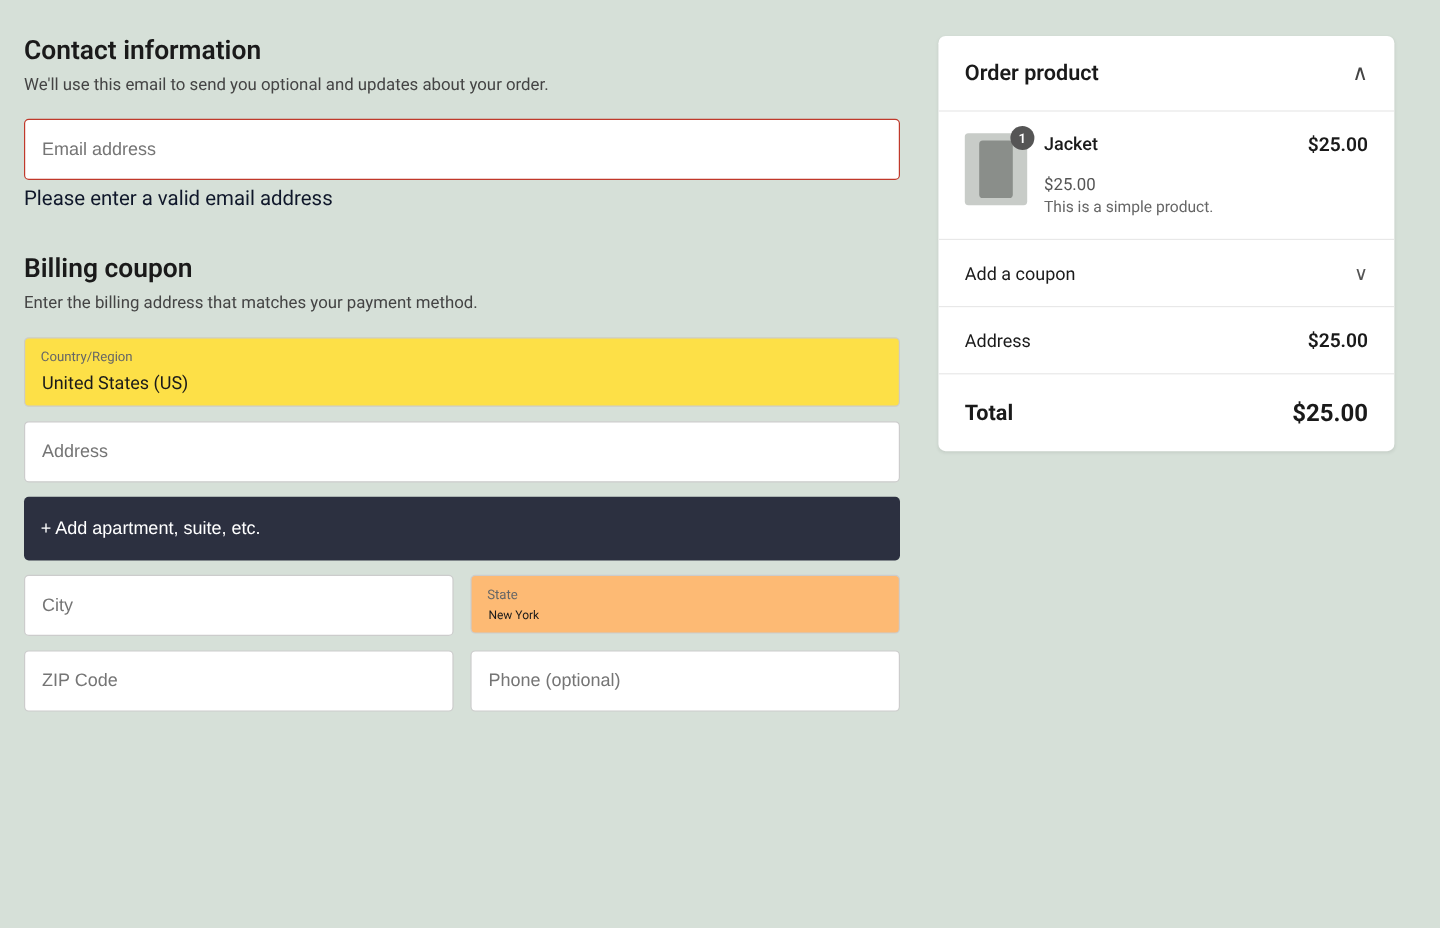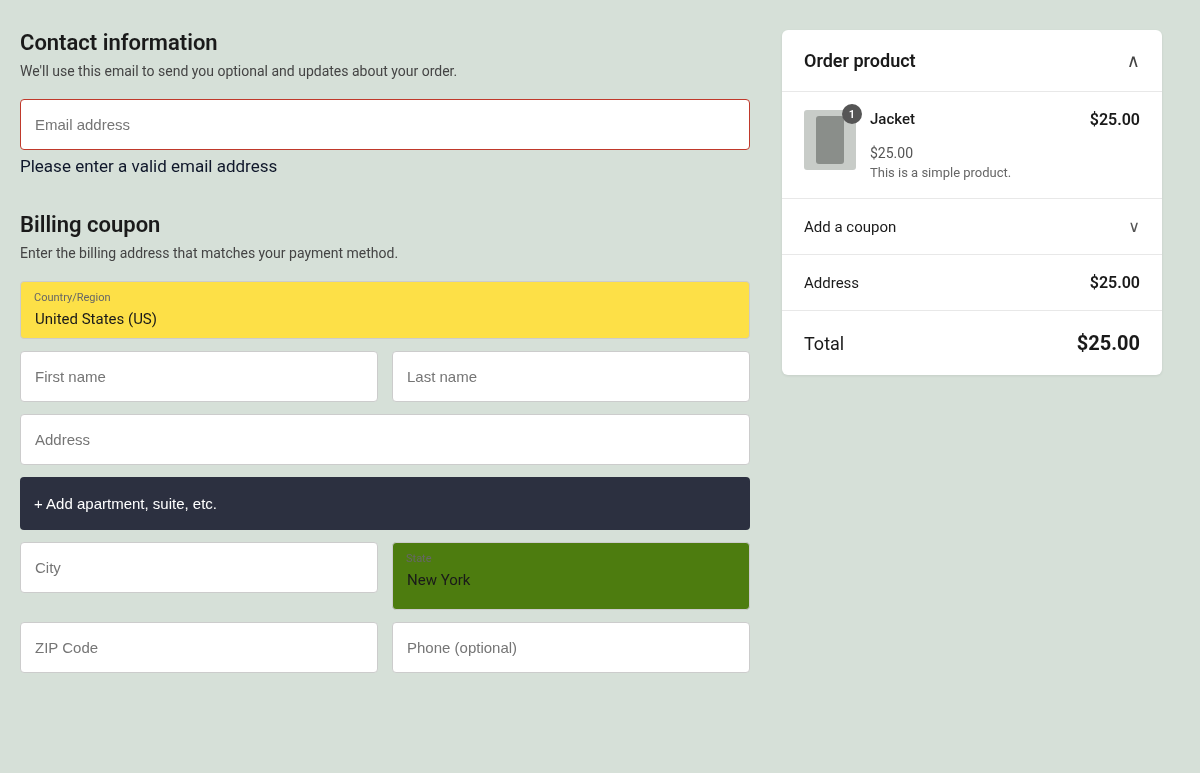--- a/index.html
+++ b/index.html
@@ -132,25 +132,25 @@
 
     .state-label {
       font-size: 11px;
       color: #666;
       position: absolute;
       top: 10px;
       left: 14px;
     }
 
     .state-value {
-      padding: 28px 14px 20px 14px;
+      padding: 28px 14px 8px 14px;
       border: 1px solid #ccc;
       border-radius: 4px;
-      background: #4d7c0f;
-      font-size: 15px;
+      background: #fdba74;
+      font-size: 10px;
       color: #1a1a1a;
       width: 100%;
       cursor: pointer;
     }
 
     
     .right-column {
       width: 380px;
       flex-shrink: 0;
     }
@@ -296,21 +296,21 @@
 
     .total-row {
       display: flex;
       justify-content: space-between;
       align-items: center;
       padding: 20px 22px;
     }
 
     .total-label {
       font-size: 18px;
-      font-weight: 400;
+      font-weight: 700;
     }
 
     .total-value {
       font-size: 20px;
       font-weight: 700;
     }
   </style>
 </head>
 <body>
 
@@ -332,28 +332,20 @@
       <h2 class="section-title">Billing coupon</h2>
       <p class="section-subtitle">Enter the billing address that matches your payment method.</p>
 
       
       <div class="field-group country-field">
         <span class="country-label">Country/Region</span>
         <div class="country-value">United States (US)</div>
       </div>
 
       
-      <div class="field-row">
-        <div class="field-group">
-          <input type="text" class="input-field" placeholder="First name" style="">
-        </div>
-        <div class="field-group">
-          <input type="text" class="input-field" placeholder="Last name" style="">
-        </div>
-      </div>
 
       
       <div class="field-group">
         <input type="text" class="input-field" placeholder="Address" style="">
       </div>
 
       
       <button class="add-apartment-btn">+ Add apartment, suite, etc.</button>
 
       

